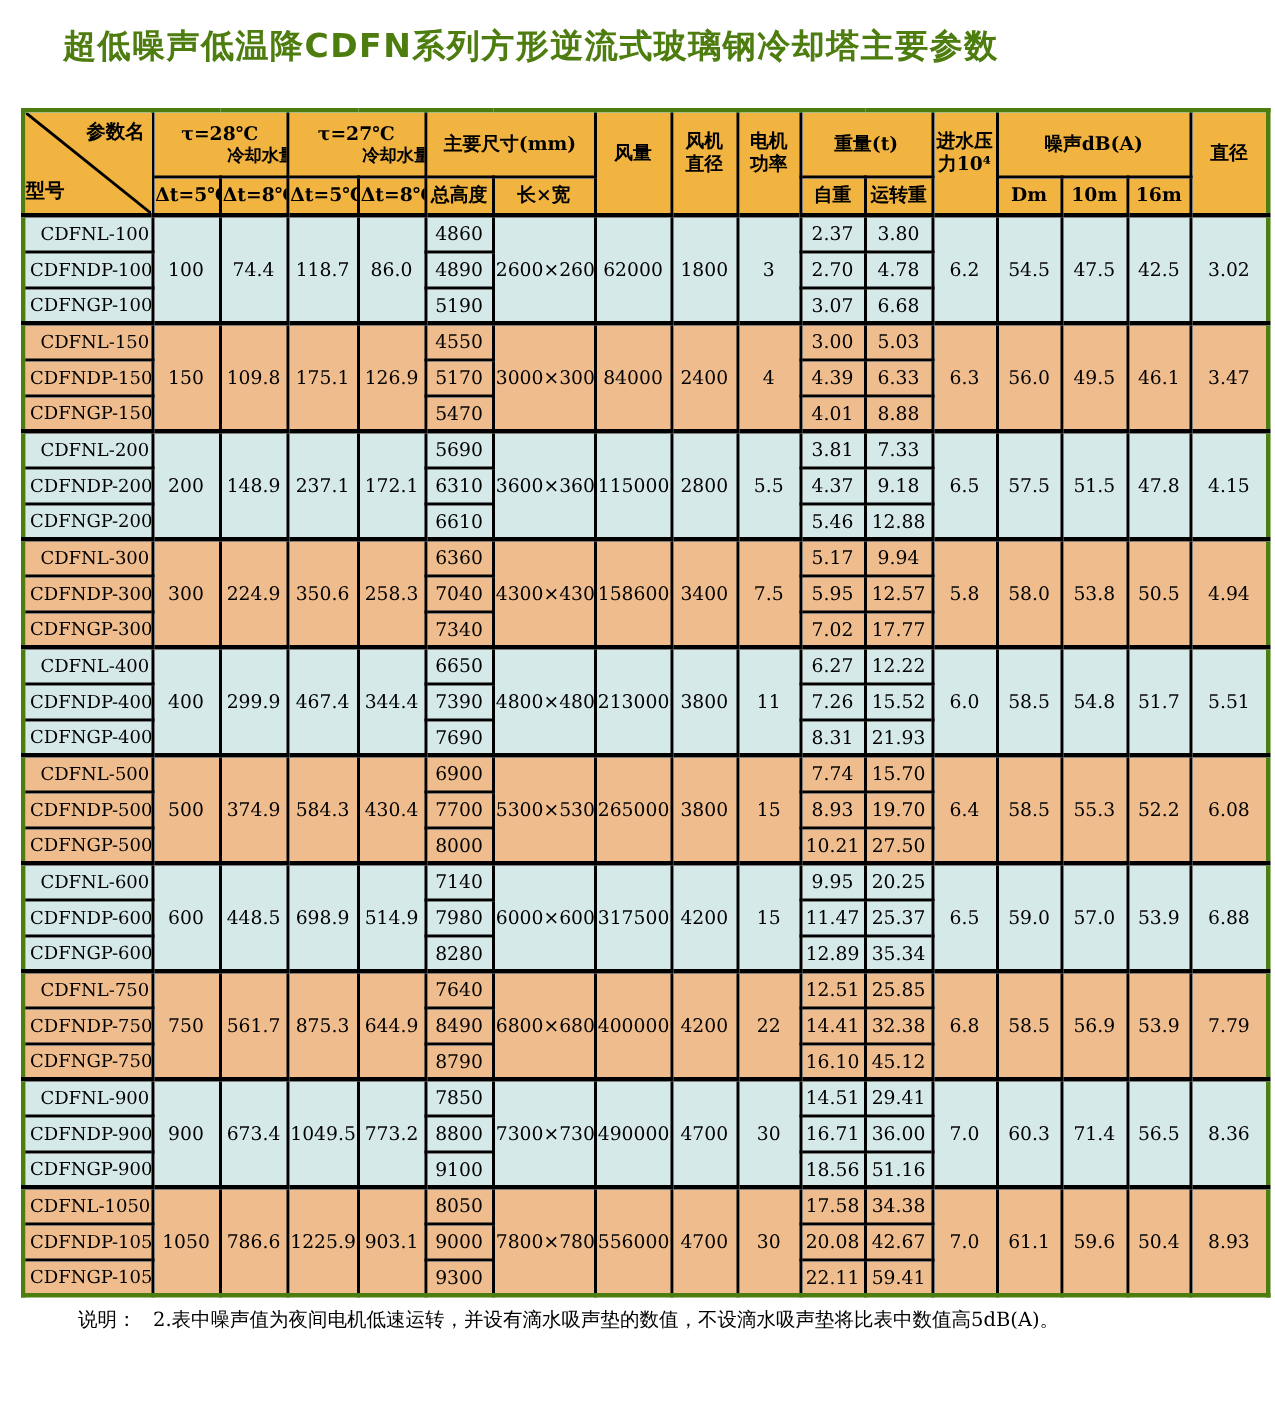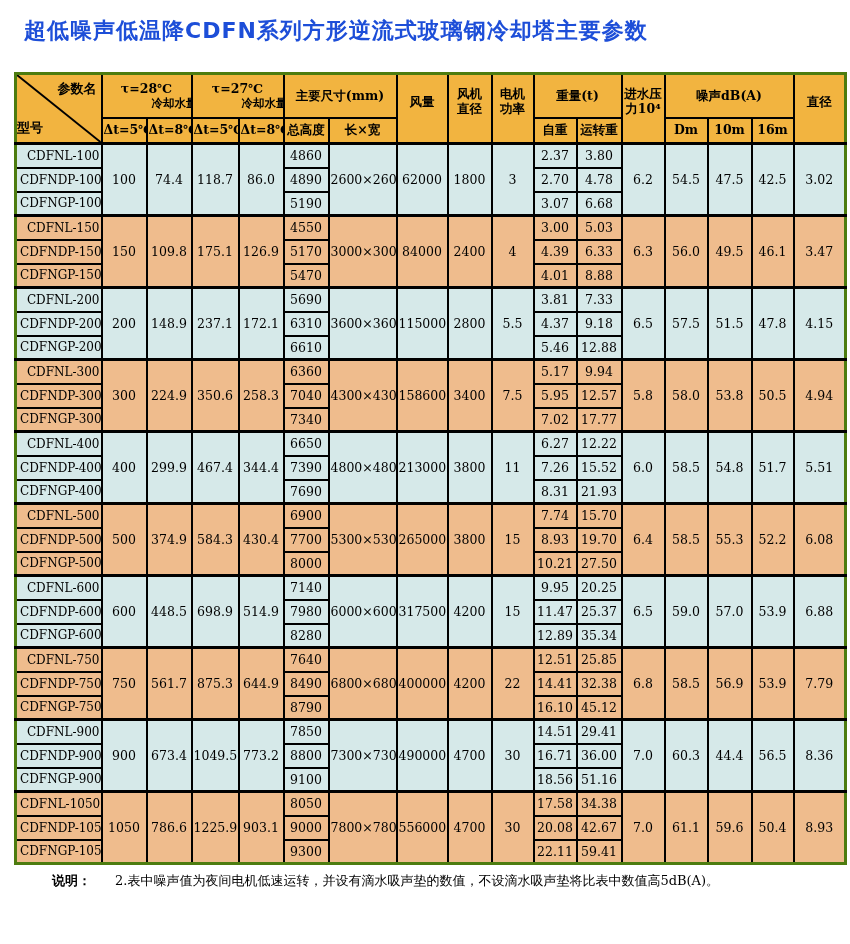--- a/index.html
+++ b/index.html
@@ -6,26 +6,26 @@
     margin: 0; padding: 0;
     width: 850px; height: 944px;
     background: #ffffff;
     font-family: "DejaVu Serif", "Liberation Serif", serif;
     color: #000;
     position: relative;
     overflow: hidden;
   }
   .page-title {
     position: absolute;
-    left: 24px; top: 16px;
+    left: 42px; top: 16px;
     font-size: 22px;
     font-weight: bold;
     letter-spacing: 1px;
     font-family: "DejaVu Sans", "Liberation Sans", sans-serif;
-    color: #1d4ed8;
+    color: #4d7c0f;
   }
   table.main-table {
     position: absolute;
     left: 14px; top: 72px;
     width: 830px;
     border-collapse: collapse;
     table-layout: fixed;
     border: 3px solid #4d7c0f;
   }
   .main-table th, .main-table td {
@@ -64,21 +64,21 @@
   .hsub { font-size: 11.5px; padding-left: 48px; }
   .notes {
     position: absolute;
     left: 52px; top: 868px;
     font-size: 13px;
     line-height: 26px;
     white-space: nowrap;
     display: flex;
     font-family: "DejaVu Serif", "Liberation Serif", serif;
   }
-  .notes .label { margin-right: 24px; font-weight: bold; }
+  .notes .label { margin-right: 11px; font-weight: normal; }
   .notes .line { display: block; }
 </style>
 </head>
 <body>
 
 <div class="page-title">超低噪声低温降CDFN系列方形逆流式玻璃钢冷却塔主要参数</div>
 
 <table class="main-table" id="main-table">
   <colgroup>
     <col style="width:86px">
@@ -430,21 +430,21 @@
         <td rowspan="3">773.2</td>
         <td>7850</td>
         <td rowspan="3">7300×7300</td>
         <td rowspan="3">490000</td>
         <td rowspan="3">4700</td>
         <td rowspan="3">30</td>
         <td>14.51</td>
         <td>29.41</td>
         <td rowspan="3">7.0</td>
         <td rowspan="3">60.3</td>
-        <td rowspan="3">44.4</td>
+        <td rowspan="3">71.4</td>
         <td rowspan="3">56.5</td>
         <td rowspan="3">8.36</td>
       </tr>
       <tr>
         <td class="model">CDFNDP-900</td>
         <td>8800</td>
         <td>16.71</td>
         <td>36.00</td>
       </tr>
       <tr>

